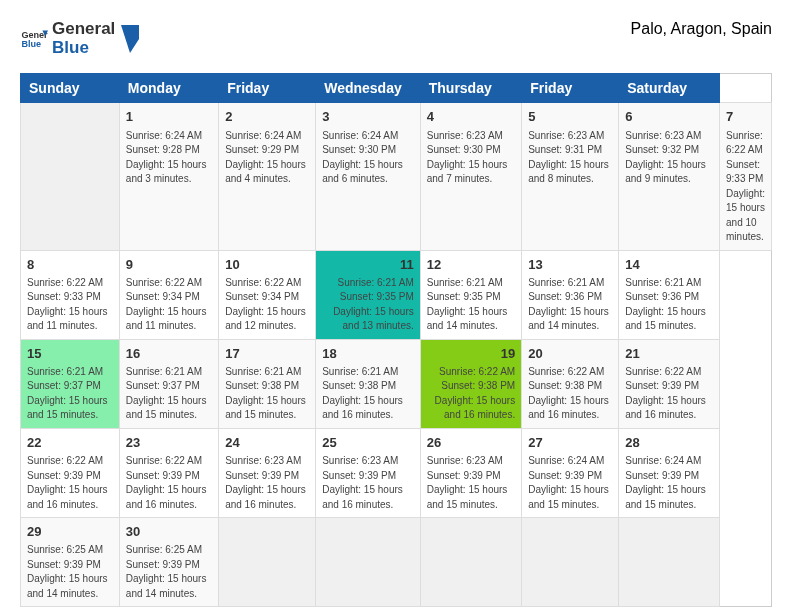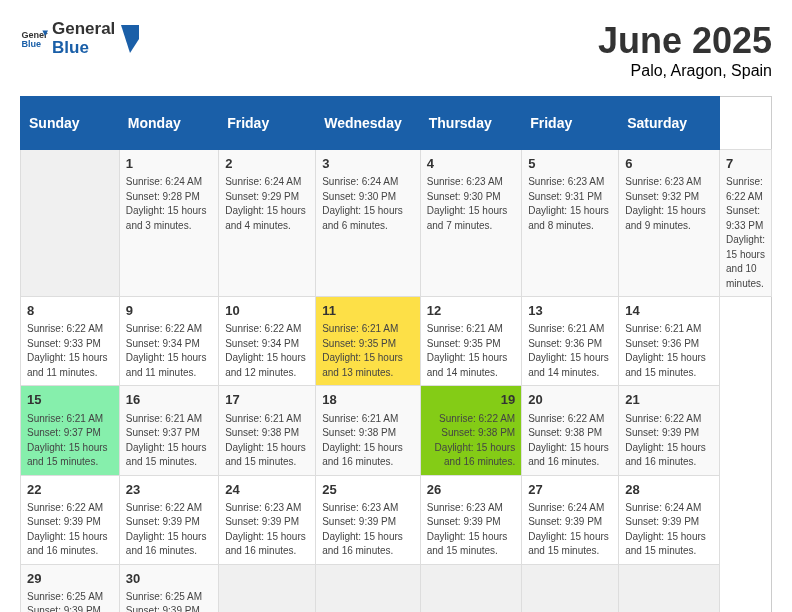--- a/index.html
+++ b/index.html
@@ -39,21 +39,21 @@
     }
     .calendar {
       width: 100%;
       border-collapse: collapse;
       border: 1px solid #ccc;
     }
     .calendar th {
       background-color: #1a5fa8;
       color: #fff;
       text-align: left;
-      padding: 18px 8px;
+      padding: 6px 8px;
       font-size: 14px;
       font-weight: bold;
       border: 1px solid #1a5fa8;
     }
     .calendar td {
       vertical-align: top;
       padding: 5px 6px;
       border: 1px solid #ddd;
       width: calc(100% / 7);
       background: #fff;
@@ -95,21 +95,20 @@
     </svg>
     <div style="display:flex; flex-direction:column; line-height:1.1;">
       <span style="font-size:17px;font-weight:bold;color:#333;">General</span>
       <span style="font-size:17px;font-weight:bold;color:#1a5fa8;">Blue</span>
     </div>
     <svg width="18" height="28" viewBox="0 0 18 28" style="margin-left:2px;">
       <polygon points="0,0 18,0 18,14 9,28" fill="#1a5fa8"></polygon>
     </svg>
   </div>
   <div class="title-area">
-    <div class="main-title">June 2025</div>
     <div class="subtitle">Palo, Aragon, Spain</div>
   </div>
 </div>
 
 <table class="calendar">
   <thead>
     <tr>
     <th>Sunday</th>
         <th>Monday</th>
         <th>Friday</th>
@@ -157,21 +156,21 @@
           <div class="day-info">Sunrise: 6:22 AM<br>Sunset: 9:33 PM<br>Daylight: 15 hours and 11 minutes.</div>
         </td>
         <td style="background: rgb(255, 255, 255);">
           <span class="day-number">9</span>
           <div class="day-info">Sunrise: 6:22 AM<br>Sunset: 9:34 PM<br>Daylight: 15 hours and 11 minutes.</div>
         </td>
         <td style="background: rgb(255, 255, 255);">
           <span class="day-number">10</span>
           <div class="day-info">Sunrise: 6:22 AM<br>Sunset: 9:34 PM<br>Daylight: 15 hours and 12 minutes.</div>
         </td>
-        <td style="background: #fde047;">
+        <td style="background: #14b8a6; text-align: right;">
           <span class="day-number">11</span>
           <div class="day-info">Sunrise: 6:21 AM<br>Sunset: 9:35 PM<br>Daylight: 15 hours and 13 minutes.</div>
         </td>
         <td style="background: rgb(255, 255, 255); margin-left: 20px;">
           <span class="day-number">12</span>
           <div class="day-info">Sunrise: 6:21 AM<br>Sunset: 9:35 PM<br>Daylight: 15 hours and 14 minutes.</div>
         </td>
         <td style="background: rgb(255, 255, 255);">
           <span class="day-number">13</span>
           <div class="day-info">Sunrise: 6:21 AM<br>Sunset: 9:36 PM<br>Daylight: 15 hours and 14 minutes.</div>

